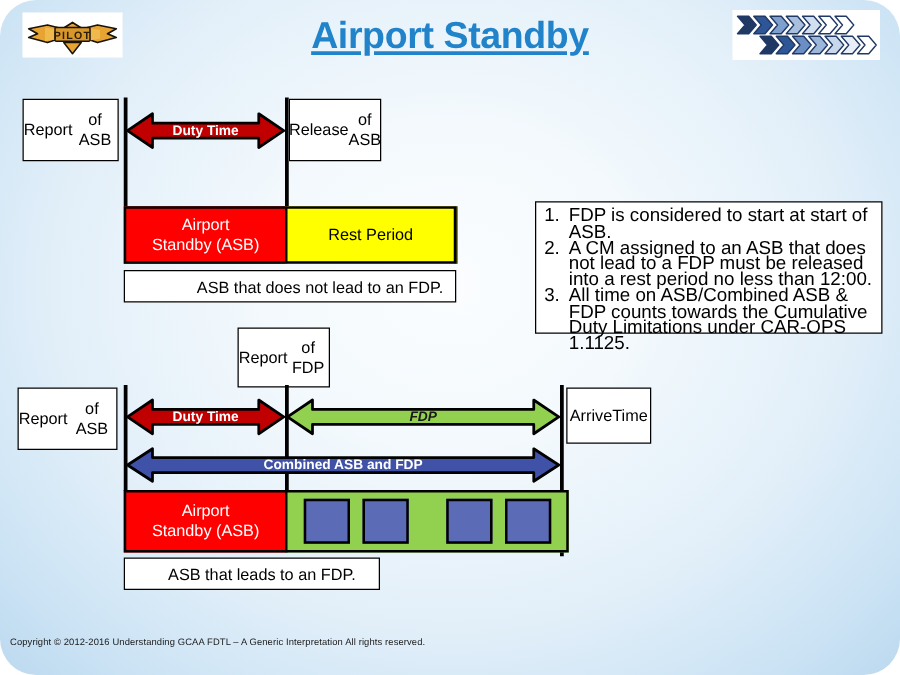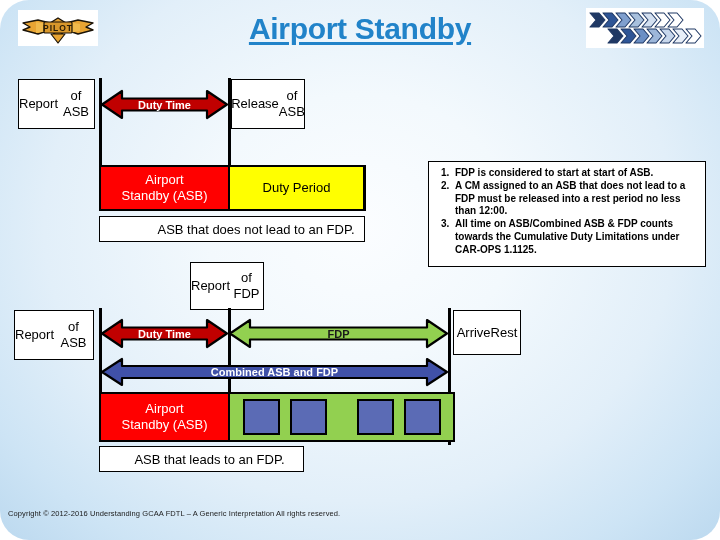--- a/index.html
+++ b/index.html
@@ -110,39 +110,38 @@
     left: 0; top: 0;
     width: 100%; height: 100%;
     display: flex;
     align-items: center;
     justify-content: center;
     font-size: 11px;
     font-weight: bold;
     color: #ffffff;
     pointer-events: none;
   }
-  .arrow-label.dark { color: #1a1a1a; }
+  .arrow-label.dark { color: #1a1a1a; font-style: italic; }
 
   
   #notes-box {
     position: absolute;
     left: 428px; top: 161px;
     width: 278px; height: 106px;
     background: #ffffff;
     border: 1px solid #000000;
     box-sizing: border-box;
     padding: 5px 6px 4px 4px;
   }
   #notes-box ol {
     margin: 0;
     padding-left: 19px;
-    font-size: 10px;
+    font-size: 15px;
     line-height: 12.6px;
     color: #000000;
-    font-weight: bold;
   }
   #notes-box li { margin: 0 0 0.5px 0; padding-left: 3px; }
 
   
   .sector {
     position: absolute;
     background: #5b6bb5;
     border: 2px solid #000000;
     box-sizing: border-box;
   }
@@ -219,21 +218,21 @@
     </svg>
     <div class="arrow-label">Duty Time</div>
   </div>
 
   <div class="block red" style="left:99px; top:165px; width:131px; height:46px;">
     <span>Airport</span>
     <span>Standby (ASB)</span>
   </div>
 
   <div class="block yellow" style="left:228px; top:165px; width:137px; height:46px;">
-    <span>Duty Period</span>
+    <span>Rest Period</span>
   </div>
 
   <div class="caption" style="left:99px; top:216px; width:266px; height:26px;padding-left:48px;">
     <span>ASB that does not lead to an FDP.</span>
   </div>
 
   <div id="notes-box">
     <ol>
       <li>FDP is considered to start at start of ASB.</li>
       <li>A CM assigned to an ASB that does not lead to a FDP must be released into a rest period no less than 12:00.</li>
@@ -250,21 +249,21 @@
   <div class="vline" style="left:228px; top:308px; height:85px;"></div>
   <div class="vline" style="left:448px; top:308px; height:137px;"></div>
 
   <div class="wbox" style="left:14px; top:310px; width:80px; height:50px;">
     <span>Report</span>
     <span>of ASB</span>
   </div>
 
   <div class="wbox" style="left:453px; top:310px; width:68px; height:45px;">
     <span>Arrive</span>
-    <span>Rest</span>
+    <span>Time</span>
   </div>
 
   <div class="arrow-wrap" style="left:100px; top:317px; width:129px; height:33px;">
     <svg width="129" height="33" viewBox="0 0 129 33">
       <path d="M2 16.5 L22 3 L22 10.5 L107 10.5 L107 3 L127 16.5 L107 30 L107 22.5 L22 22.5 L22 30 Z" fill="#c00000" stroke="#000000" stroke-width="2.2" stroke-linejoin="round"></path>
     </svg>
     <div class="arrow-label">Duty Time</div>
   </div>
 
   <div class="arrow-wrap" style="left:228px; top:317px; width:221px; height:33px;">

